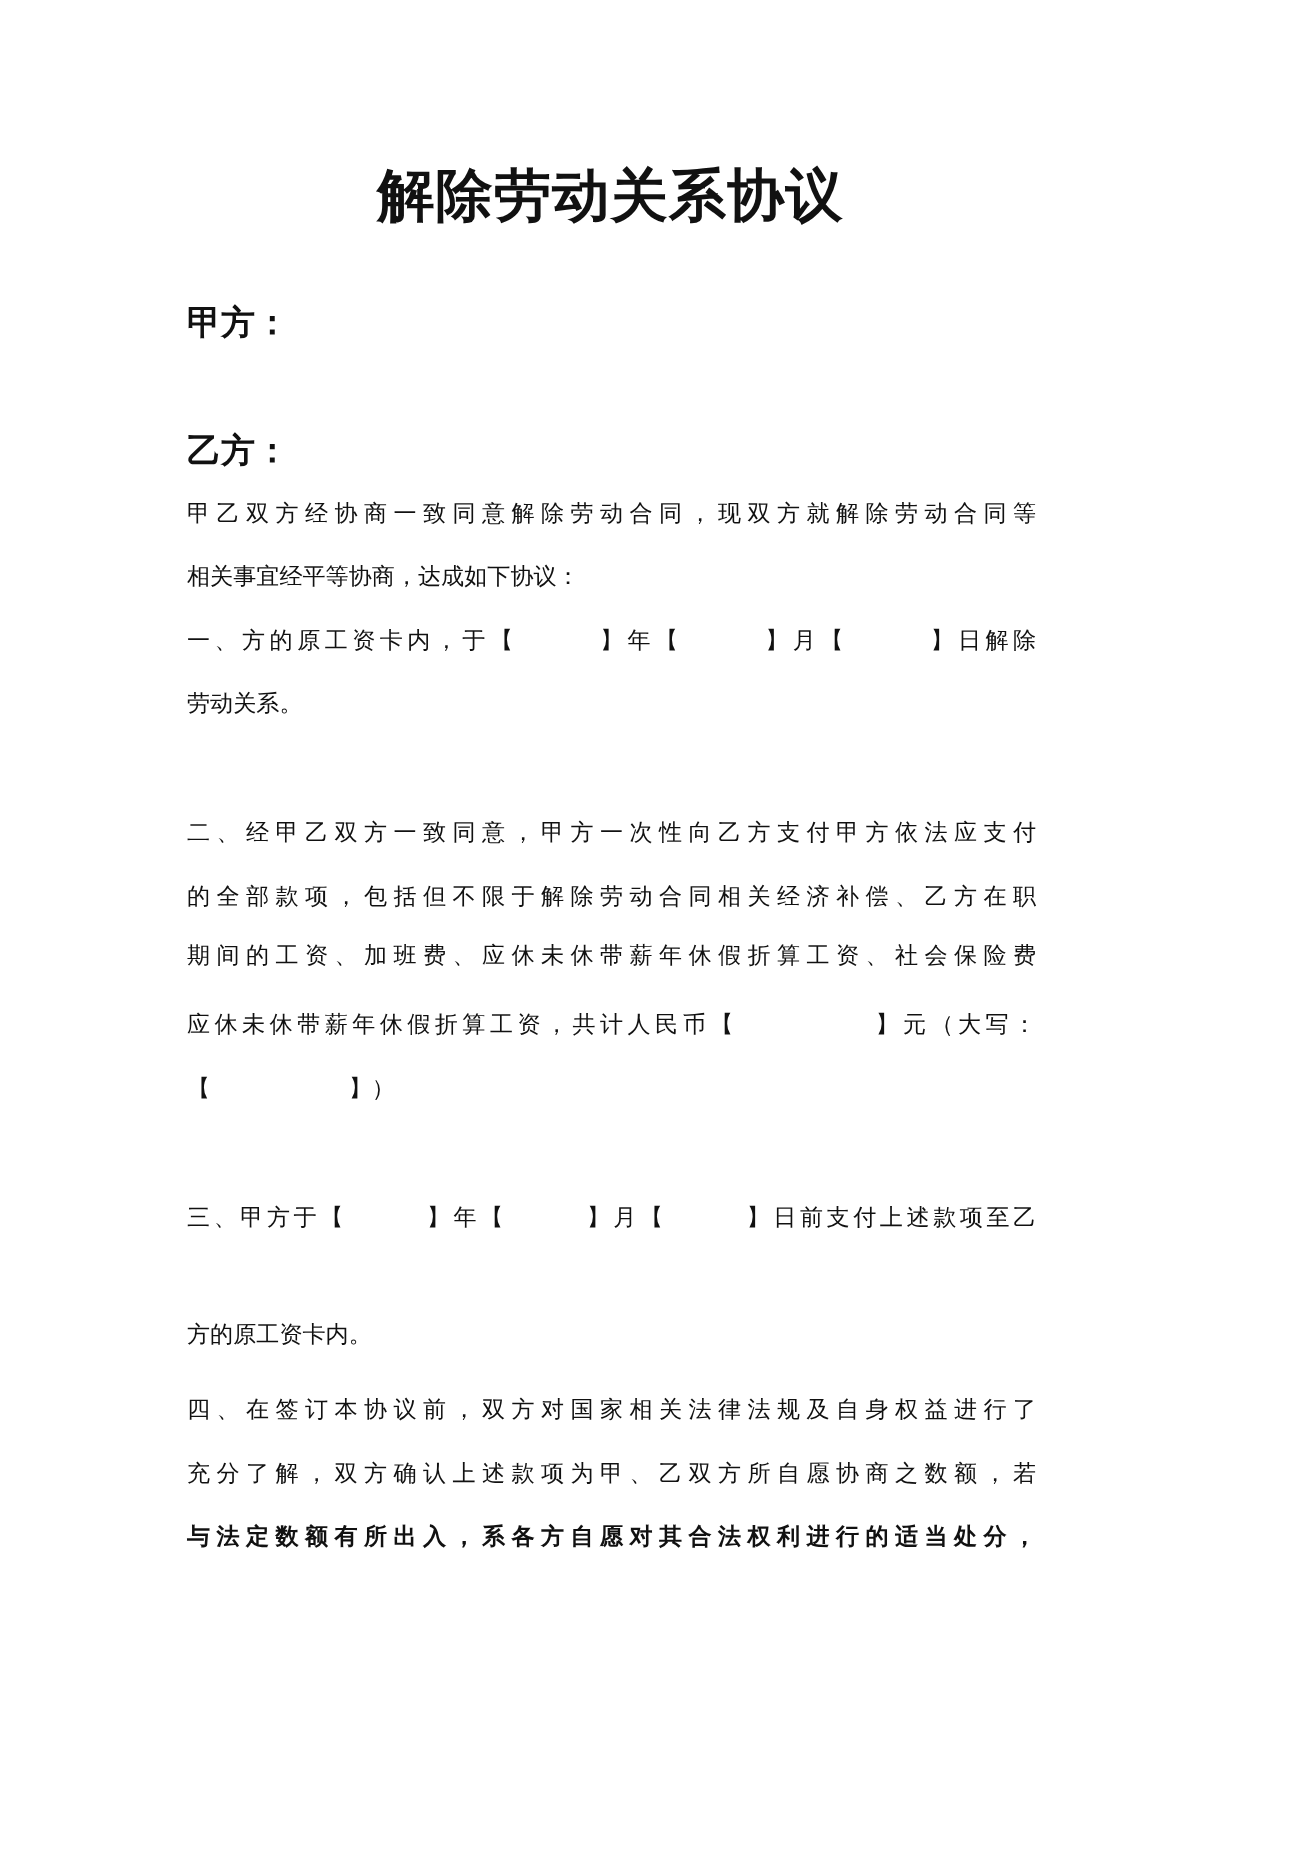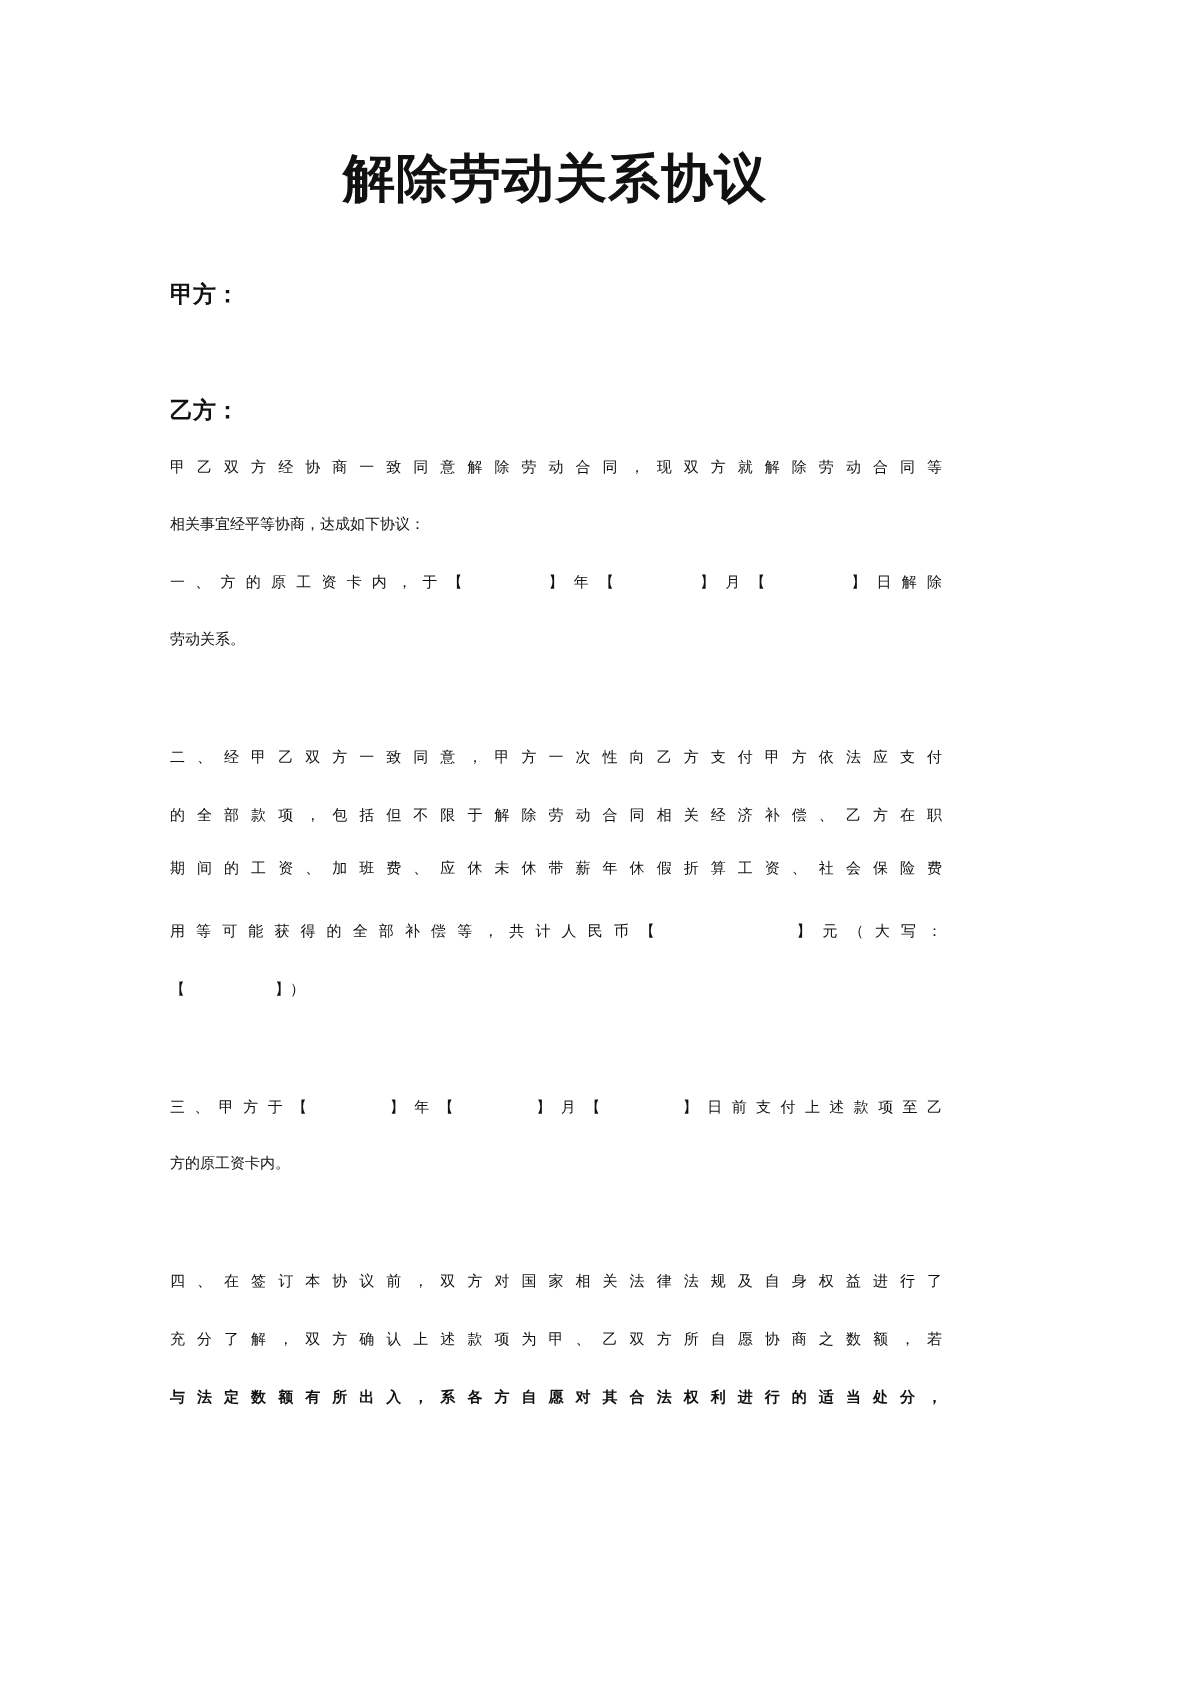--- a/index.html
+++ b/index.html
@@ -1,21 +1,21 @@
 <!DOCTYPE html>
 <html><head>
 <meta charset="utf-8">
 <style>
   html, body { margin:0; padding:0; background:#ffffff; }
   body { width:1190px; height:1683px; position:relative; overflow:hidden;
          font-family: "DejaVu Serif", "Liberation Serif", serif; color:#111; }
   .title { position:absolute; left:0; width:1110px; top:152px; text-align:center;
            font-size:52px; font-weight:bold; letter-spacing:1px; line-height:52px; }
-  .label { position:absolute; left:170px; font-size:23px; font-weight:bold; line-height:30px; }
-  .line { position:absolute; left:170px; width:772px; font-size:15px; line-height:32px;
+  .label { position:absolute; left:170px; font-size:31px; font-weight:bold; line-height:30px; }
+  .line { position:absolute; left:170px; width:772px; font-size:21px; line-height:32px;
           white-space:nowrap; text-align:justify; text-align-last:justify; }
   .line.last { text-align-last:left; }
 </style>
 </head>
 <body>
 
 <div>
 
   <div class="title">解除劳动关系协议</div>
 
@@ -29,27 +29,27 @@
 
   <div>
     <div class="line" style="top:566px;">一、方的原工资卡内，于【　　　】年【　　　】月【　　　】日解除</div>
     <div class="line last" style="top:623px;">劳动关系。</div>
   </div>
 
   <div>
     <div class="line" style="top:741px;">二、经甲乙双方一致同意，甲方一次性向乙方支付甲方依法应支付</div>
     <div class="line" style="top:799px;">的全部款项，包括但不限于解除劳动合同相关经济补偿、乙方在职</div>
     <div class="line" style="top:840px;margin-top:12px;">期间的工资、加班费、应休未休带薪年休假折算工资、社会保险费</div>
-    <div class="line" style="top:915px;">用等可能获得的全部补偿等，共计人民币【　　　　　】元（大写：</div>
+    <div class="line" style="top:915px;">应休未休带薪年休假折算工资，共计人民币【　　　　　】元（大写：</div>
     <div class="line last" style="top:973px;">【　　　　　　】）</div>
   </div>
 
   <div>
     <div class="line" style="top:1091px;">三、甲方于【　　　】年【　　　】月【　　　】日前支付上述款项至乙</div>
-    <div class="line last" style="top:1149px;font-family:Liberation Mono, monospace;">方的原工资卡内。</div>
+    <div class="line last" style="top:1197px;">方的原工资卡内。</div>
   </div>
 
   <div>
     <div class="line" style="top:1265px;">四、在签订本协议前，双方对国家相关法律法规及自身权益进行了</div>
     <div class="line" style="top:1323px;">充分了解，双方确认上述款项为甲、乙双方所自愿协商之数额，若</div>
     <div class="line" style="top:1381px;font-weight:bold;">与法定数额有所出入，系各方自愿对其合法权利进行的适当处分，</div>
   </div>
 
 </div>
 

